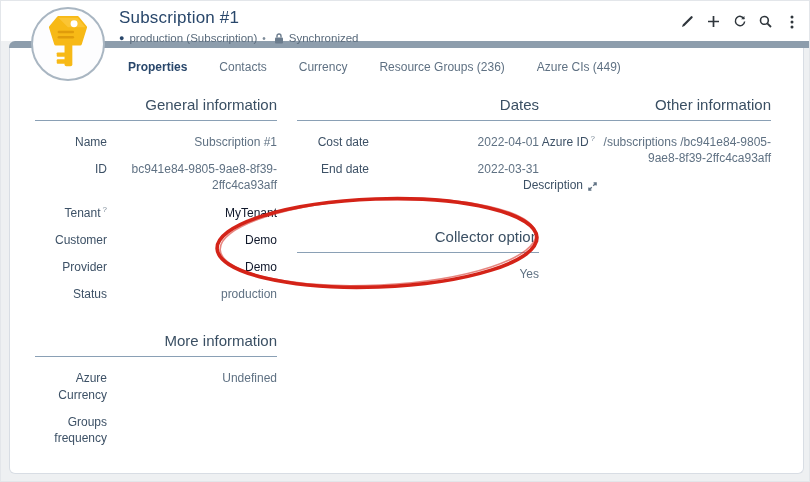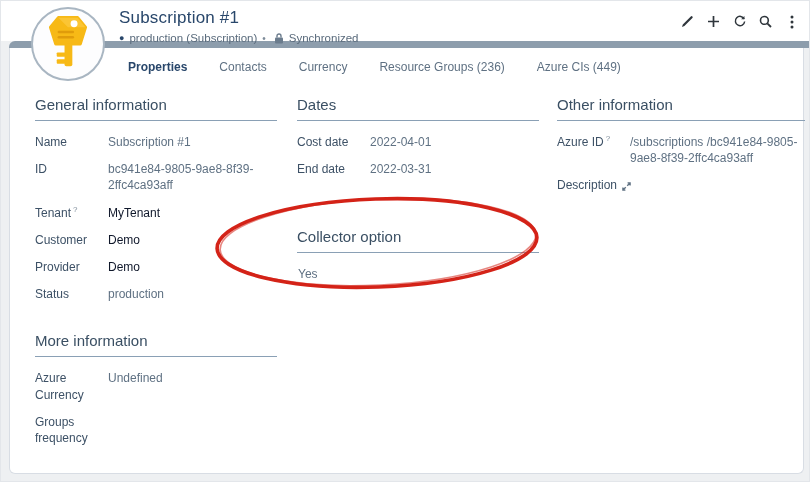--- a/index.html
+++ b/index.html
@@ -39,22 +39,22 @@
   .actions { position: absolute; right: 10px; top: 13px; display: flex; gap: 11px; z-index: 6; }
   .action-btn { width: 15px; height: 15px; display: flex; align-items: center; justify-content: center; cursor: pointer; }
   
   .tabs { position: absolute; left: 118px; top: 8px; display: flex; gap: 32px; }
   .tab { font-size: 12px; color: #5f7183; padding: 4px 0; cursor: pointer; white-space: nowrap; }
   .tab.active { color: #29476b; font-weight: bold; }
   
   .col { position: absolute; top: 48px; }
   .col-1 { left: 25px;  width: 242px; }
   .col-2 { left: 287px; width: 242px; }
-  .col-3 { left: 547px; width: 248px; }
-  .section { margin-bottom: 0; }
+  .col-3 { left: 513px; width: 248px; }
+  .section { margin-bottom: 0; text-align: right; }
   .section + .section { margin-top: 30px; }
   .section-title {
     font-size: 15px; color: #3a4f63; padding-bottom: 7px;
     border-bottom: 1px solid #8aa0b5; margin-bottom: 13px; font-weight: 400;
   }
   .row { display: flex; margin-bottom: 11px; font-size: 12px; line-height: 1.35; }
   .row-label { width: 72px; flex-shrink: 0; color: #3d5166; }
   .row-value { flex: 1; color: #5f7183; overflow-wrap: anywhere; padding-left: 1px; }
   .row-value.link { color: #0f172a; cursor: pointer; }
   sup.help { color: #7d8b99; font-size: 8px; margin-left: 2px; }

